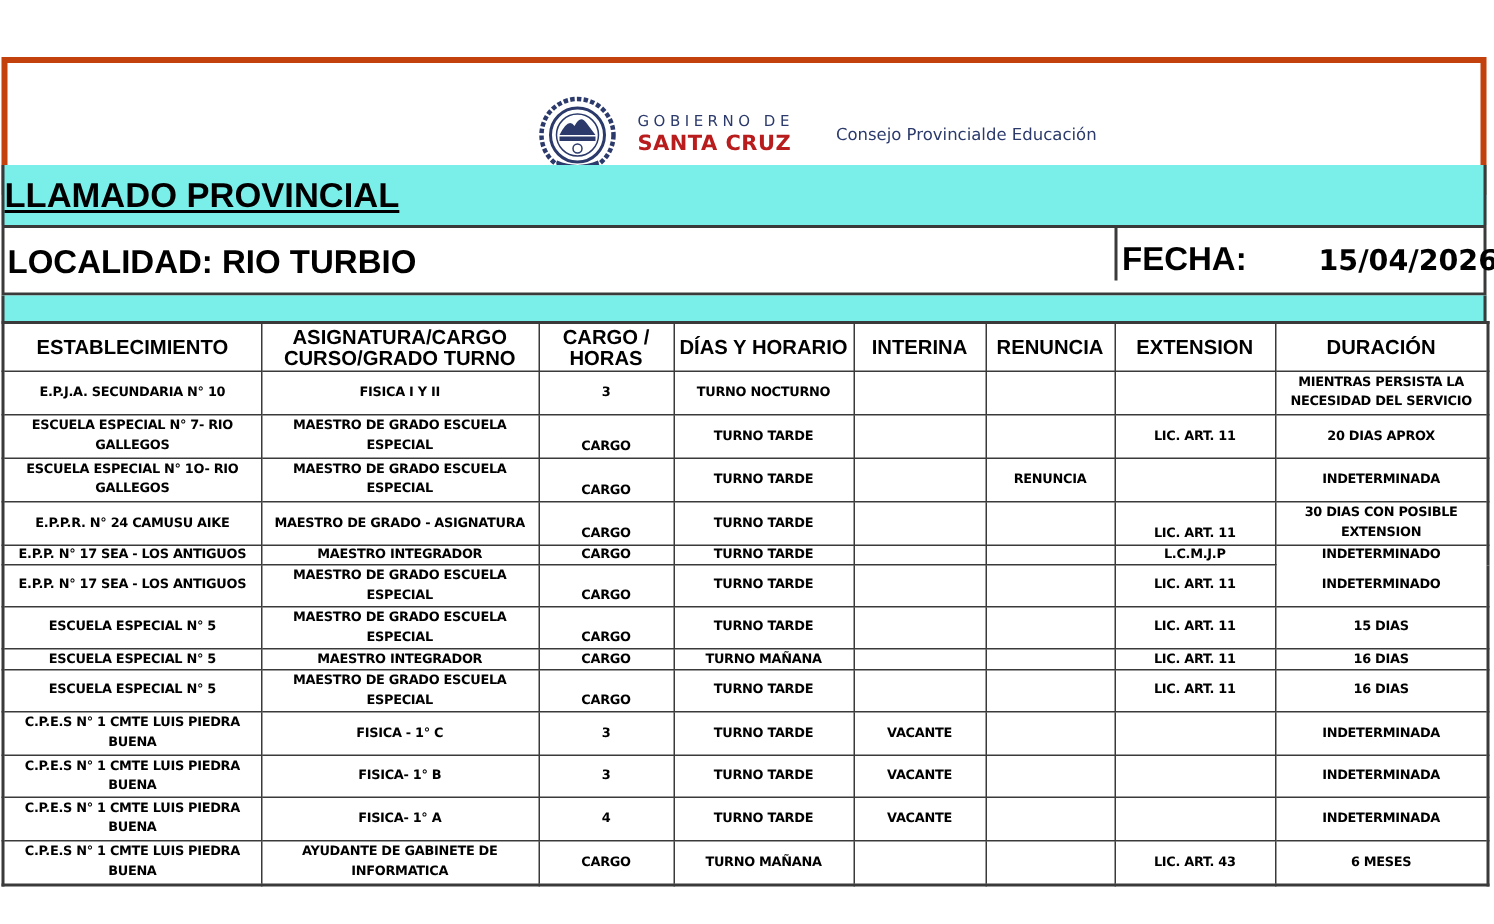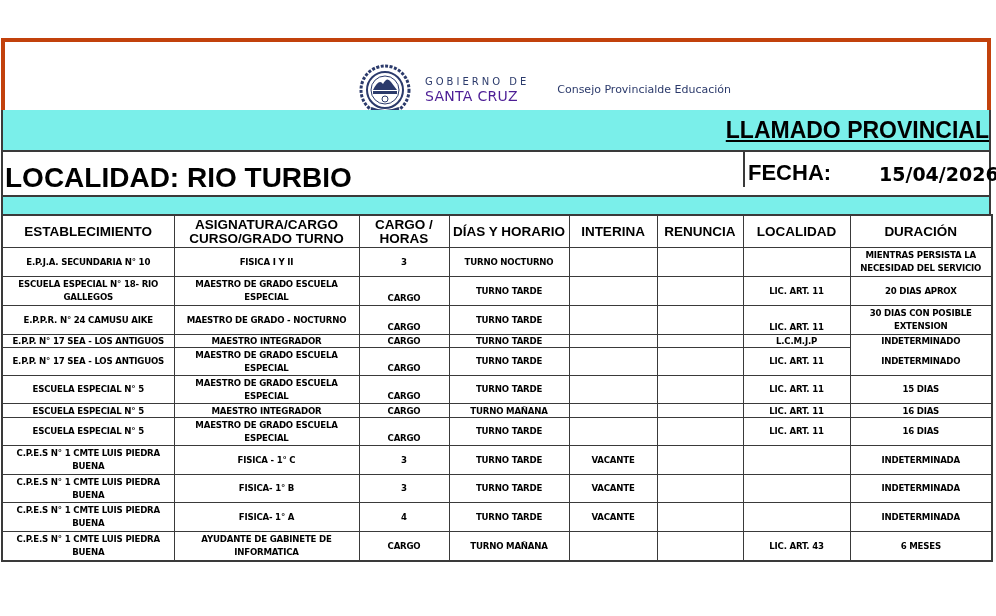--- a/index.html
+++ b/index.html
@@ -2,26 +2,26 @@
 <html><head>
 <meta charset="utf-8">
 <style>
   html, body { margin:0; padding:0; background:#ffffff; }
   body { width:996px; height:616px; position:relative; overflow:hidden; font-family:"Liberation Sans", sans-serif; color:#000; }
   .banner { position:absolute; left:1px; top:1px; width:990px; height:92px; border:4px solid #c2410c; background:#fff; box-sizing:border-box;margin-top:37px; }
   .logo-wrap { position:absolute; left:354px; top:22px; display:flex; align-items:center; }
   .seal { width:52px; height:52px; }
   .gov { margin-left:14px; display:flex; flex-direction:column; line-height:1; }
   .gov-top { font-family:"DejaVu Sans", sans-serif; font-size:10px; letter-spacing:3px; color:#2b3a6b; }
-  .gov-bot { font-family:"DejaVu Sans", sans-serif; font-size:14px; font-weight:normal; color:#4c1d95; margin-top:2px; letter-spacing:0.3px; }
+  .gov-bot { font-family:"DejaVu Sans", sans-serif; font-size:14px; font-weight:bold; color:#b91c1c; margin-top:2px; letter-spacing:0.3px; }
   .council { margin-left:28px; display:flex; flex-direction:row; font-family:"DejaVu Sans", sans-serif; font-size:11px; color:#2b3a6b; line-height:12px; }
-  .title-band { position:absolute; left:1px; top:110px; width:990px; height:40px; background:#7aefea; border-left:2px solid #3a3a3a; border-right:2px solid #3a3a3a; box-sizing:border-box; display:flex; align-items:center; justify-content:flex-end; }
+  .title-band { position:absolute; left:1px; top:110px; width:990px; height:40px; background:#7aefea; border-left:2px solid #3a3a3a; border-right:2px solid #3a3a3a; box-sizing:border-box; display:flex; align-items:center; justify-content:flex-start; }
   .title-band span { font-size:23px; font-weight:bold; text-decoration:underline; }
   .loc-row { position:absolute; left:1px; top:150px; width:990px; height:47px; border:2px solid #3a3a3a; box-sizing:border-box; background:#fff; }
-  .loc { position:absolute; left:2px; top:10px; font-size:28px; font-weight:bold; }
+  .loc { position:absolute; left:2px; top:10px; font-size:22px; font-weight:bold; }
   .fecha-cell { position:absolute; left:740px; top:-2px; width:250px; height:37px; border-left:2px solid #3a3a3a; box-sizing:border-box; }
   .fecha-label { position:absolute; left:3px; top:10px; font-size:22px; font-weight:bold; }
   .fecha-val { position:absolute; left:110px; top:13px; font-family:"DejaVu Sans", sans-serif; font-size:19px; font-weight:bold;margin-left:24px; }
   .strip { position:absolute; left:1px; top:197px; width:990px; height:17px; background:#7aefea; border-left:2px solid #3a3a3a; border-right:2px solid #3a3a3a; box-sizing:border-box; }
   table { position:absolute; left:1px; top:214px; border-collapse:collapse; table-layout:fixed; width:990px; }
   th, td { border:1px solid #3a3a3a; text-align:center; padding:0 2px; overflow:hidden; }
   th { font-size:13.5px; font-weight:bold; height:31px; line-height:14px; }
   td { font-family:"DejaVu Sans", sans-serif; font-size:8.6px; font-weight:bold; line-height:13px; letter-spacing:-0.2px; }
   td.bottom { vertical-align:bottom; }
   tr.h30 td { height:28px; }
@@ -83,48 +83,58 @@
       <col style="width:142px">
   </colgroup>
   <thead>
     <tr>
       <th>ESTABLECIMIENTO</th>
       <th>ASIGNATURA/CARGO CURSO/GRADO  TURNO</th>
       <th>CARGO / HORAS</th>
       <th>DÍAS Y HORARIO</th>
       <th>INTERINA</th>
       <th>RENUNCIA</th>
-      <th>LOCALIDAD</th>
+      <th>EXTENSION</th>
       <th>DURACIÓN</th>
     </tr>
   </thead>
   <tbody>
     <tr class="h30">
       <td>E.P.J.A. SECUNDARIA N° 10</td>
       <td>FISICA I Y II</td>
       <td>3</td>
       <td>TURNO NOCTURNO</td>
       <td></td>
       <td></td>
       <td></td>
       <td>MIENTRAS PERSISTA LA NECESIDAD DEL SERVICIO</td>
     </tr>
     <tr class="h30">
-      <td>ESCUELA ESPECIAL N° 18- RIO GALLEGOS</td>
+      <td>ESCUELA ESPECIAL N° 7- RIO GALLEGOS</td>
       <td>MAESTRO DE GRADO ESCUELA ESPECIAL</td>
       <td class="bottom">CARGO</td>
       <td>TURNO TARDE</td>
       <td></td>
       <td></td>
       <td>LIC. ART. 11</td>
       <td>20 DIAS APROX</td>
     </tr>
     <tr class="h30">
+      <td>ESCUELA ESPECIAL N° 1O- RIO GALLEGOS</td>
+      <td>MAESTRO DE GRADO ESCUELA ESPECIAL</td>
+      <td class="bottom">CARGO</td>
+      <td>TURNO TARDE</td>
+      <td></td>
+      <td>RENUNCIA</td>
+      <td></td>
+      <td>INDETERMINADA</td>
+    </tr>
+    <tr class="h30">
       <td>E.P.P.R. N° 24 CAMUSU AIKE</td>
-      <td>MAESTRO DE GRADO  - NOCTURNO</td>
+      <td>MAESTRO DE GRADO  - ASIGNATURA</td>
       <td class="bottom">CARGO</td>
       <td>TURNO TARDE</td>
       <td></td>
       <td></td>
       <td class="bottom">LIC. ART. 11</td>
       <td>30 DIAS CON POSIBLE EXTENSION</td>
     </tr>
     <tr class="h14">
       <td>E.P.P. N° 17 SEA - LOS ANTIGUOS</td>
       <td>MAESTRO INTEGRADOR</td>

